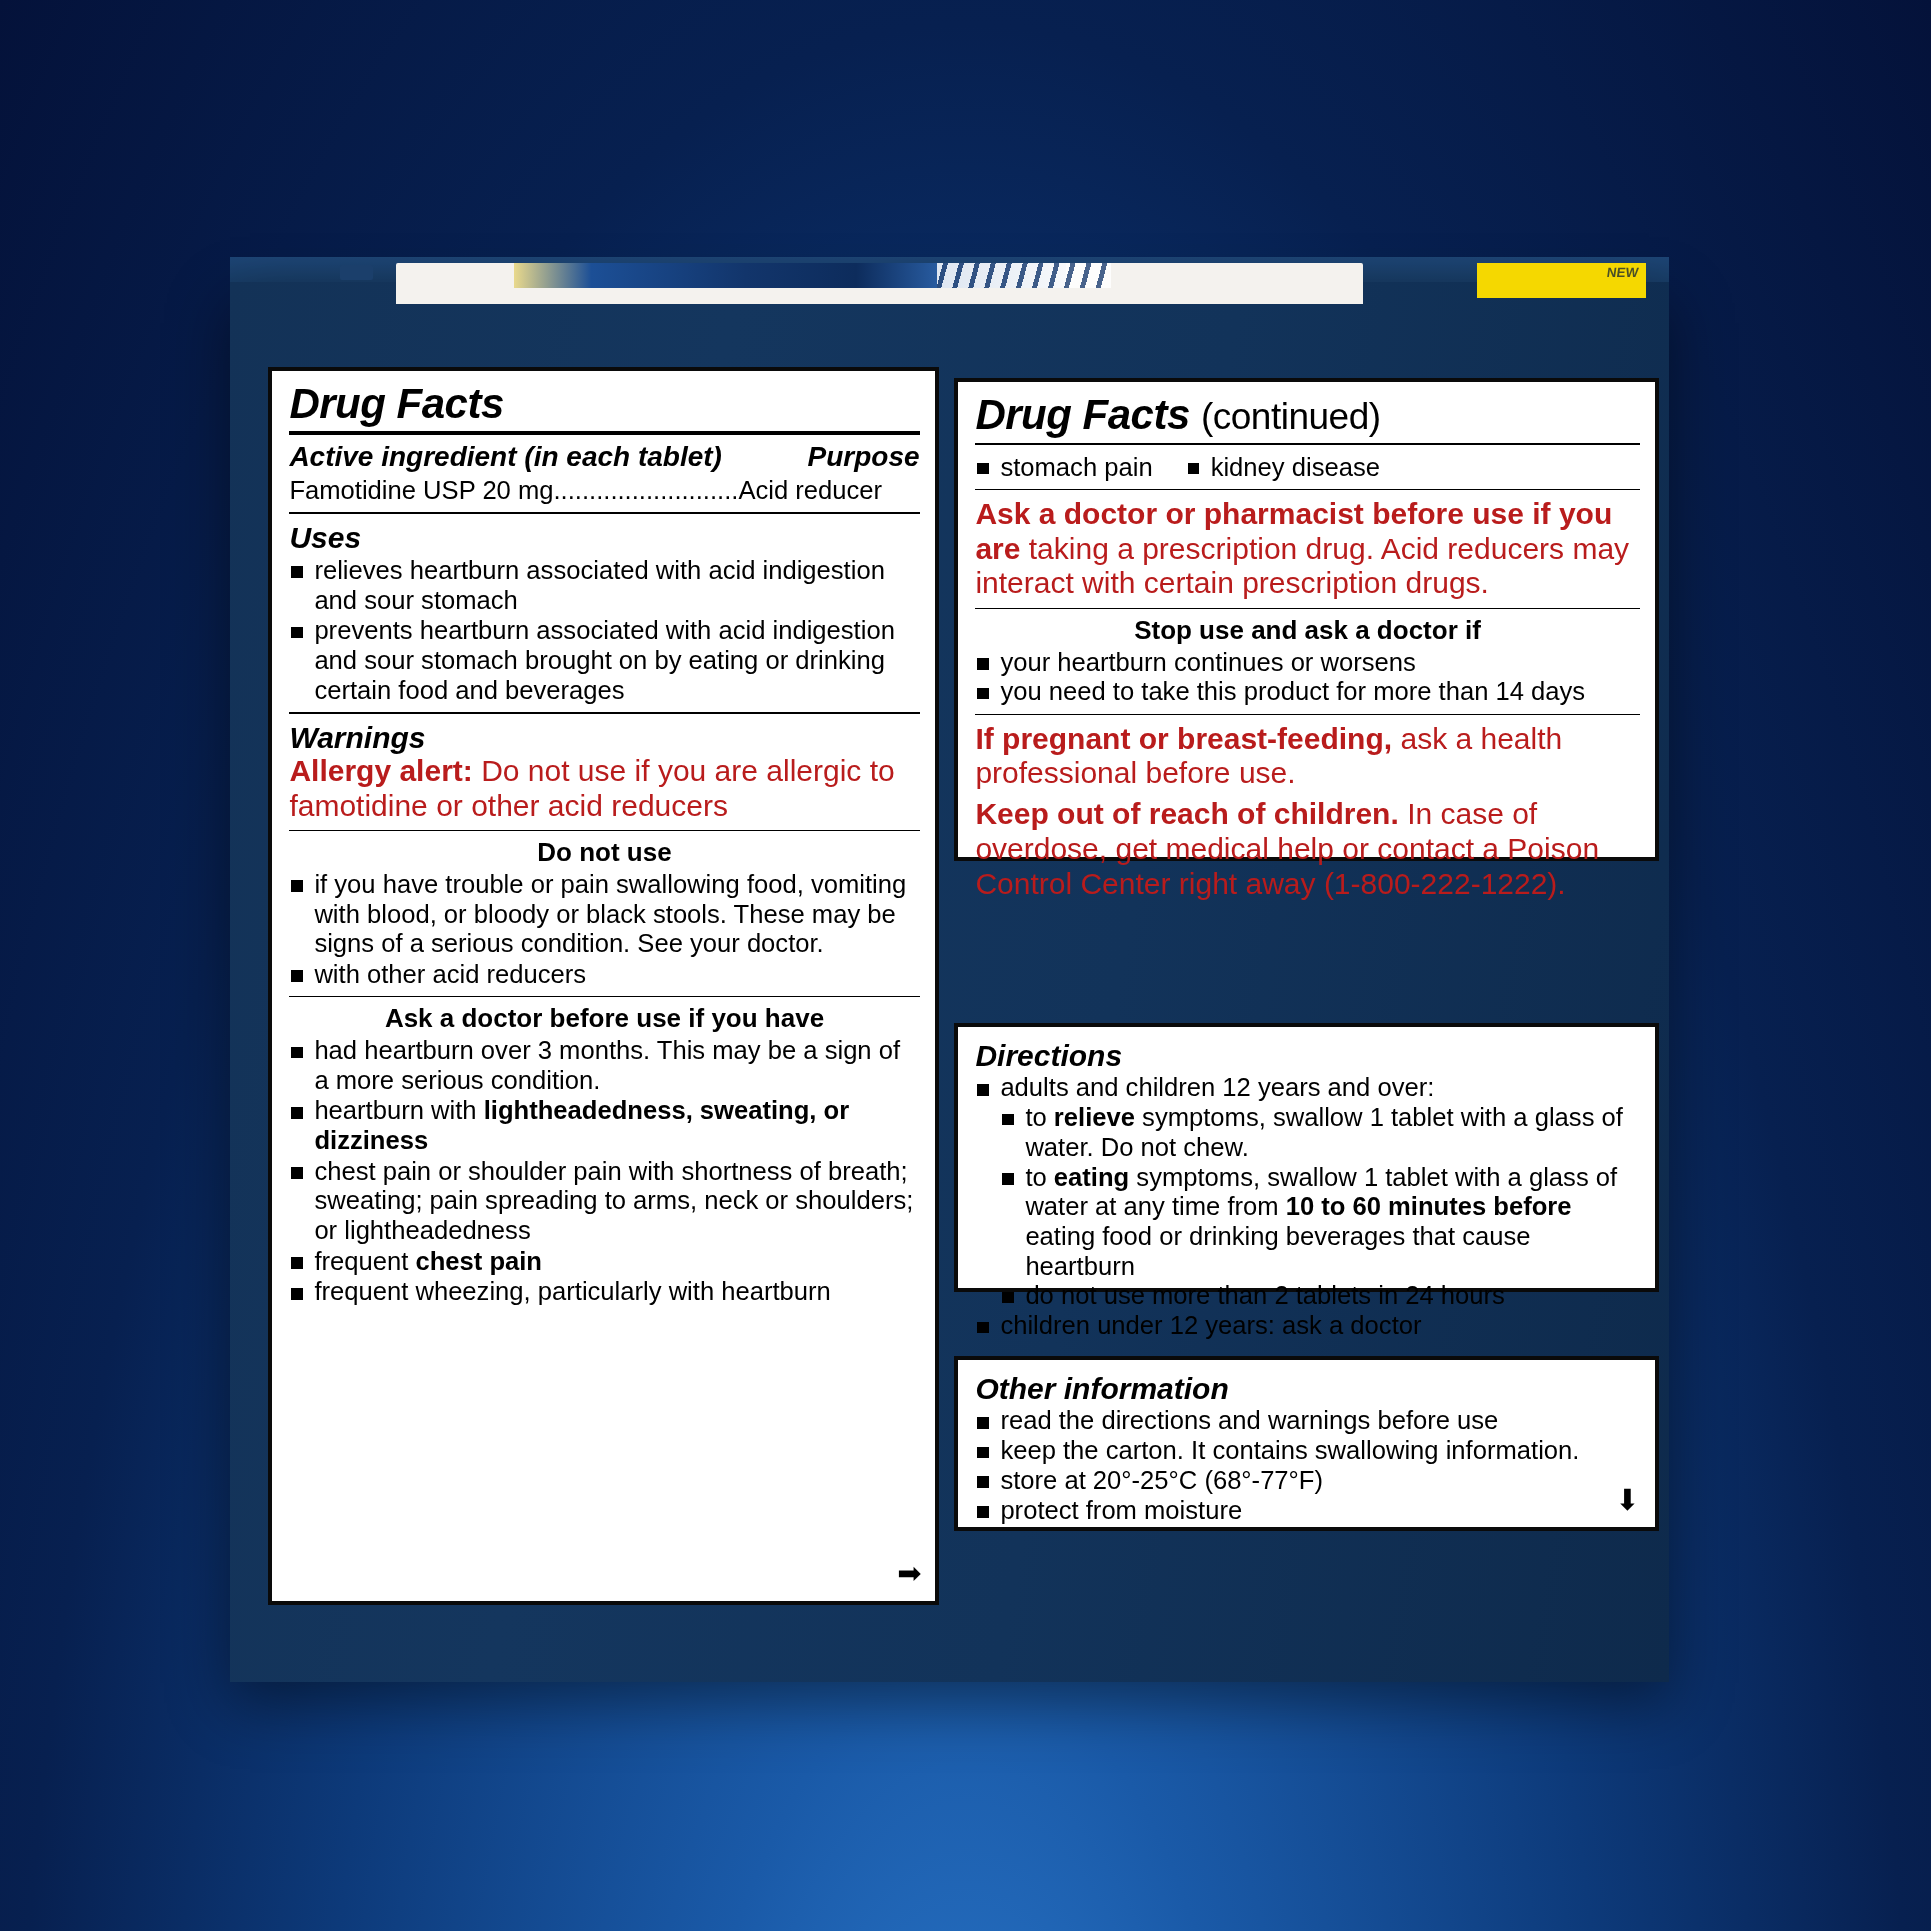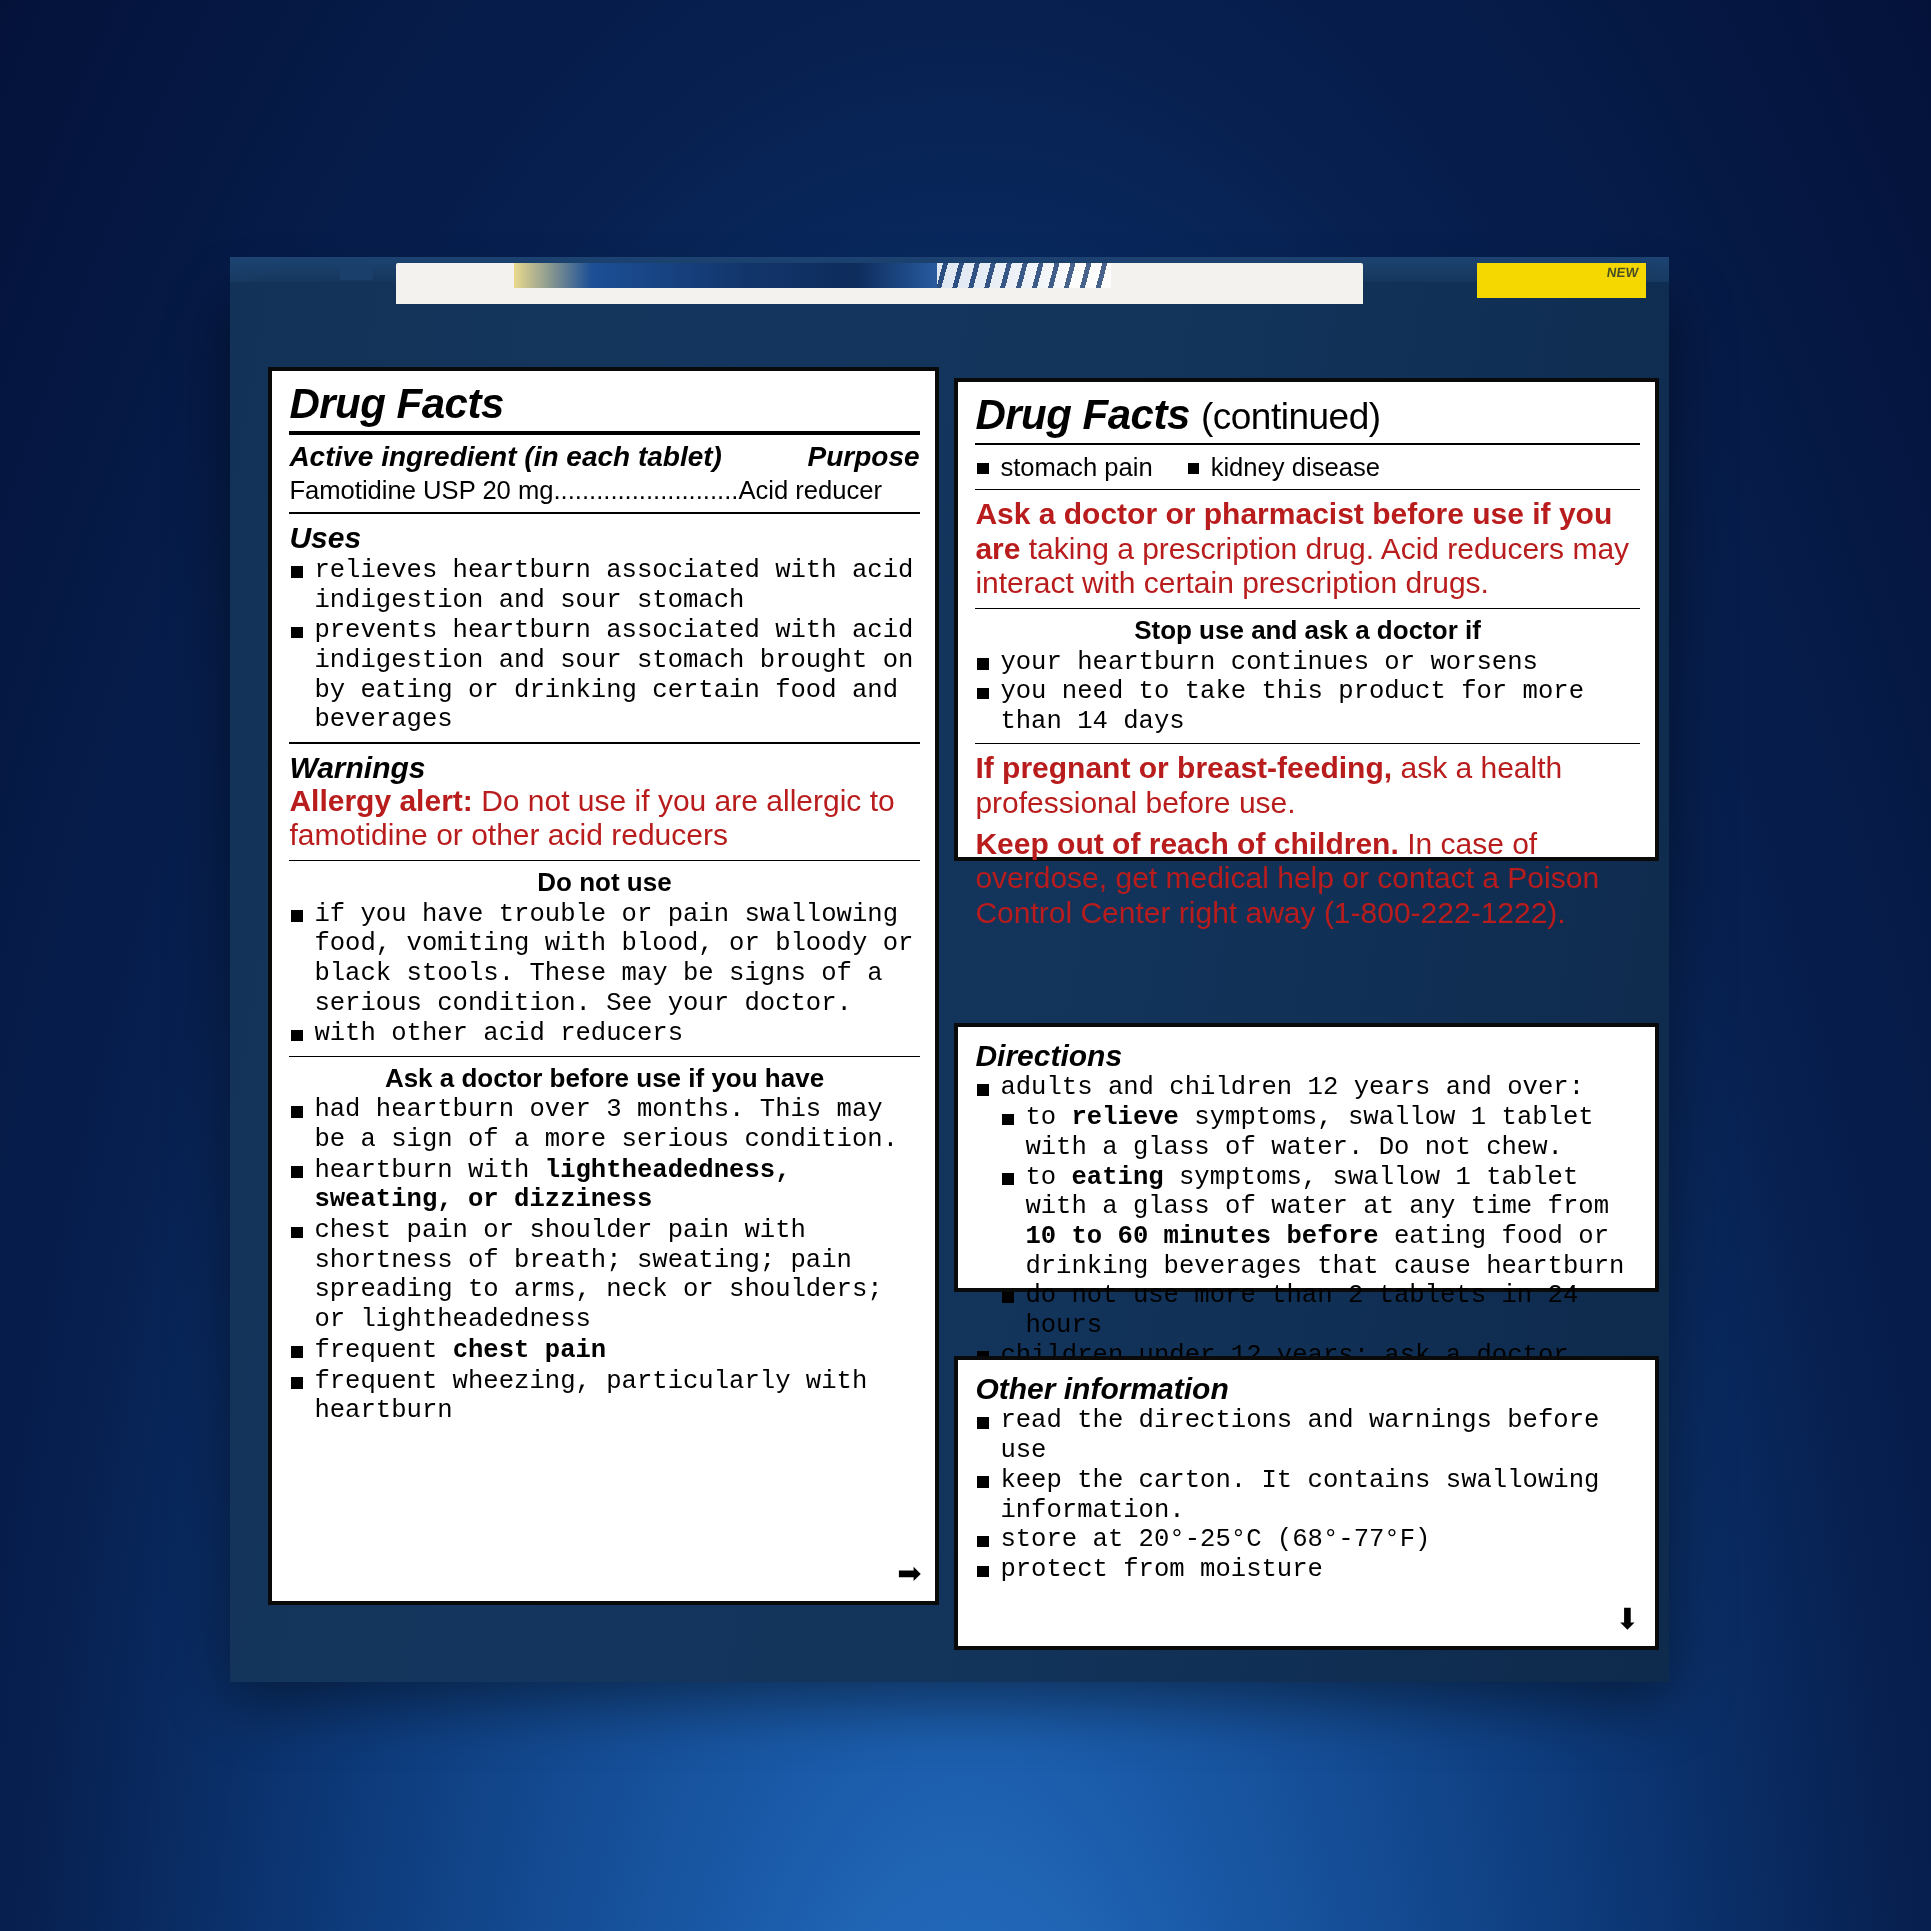--- a/index.html
+++ b/index.html
@@ -112,21 +112,21 @@
   #panel-right-mid {
     left: 954px;
     top: 1023px;
     width: 705px;
     height: 269px;
   }
   #panel-right-bot {
     left: 954px;
     top: 1356px;
     width: 705px;
-    height: 294px;
+    height: 175px;
   }
   .pad {
     padding: 11.6px 15.4px 9.7px 17.4px;
   }
   .title {
     font-size: 42px;
     font-style: italic;
     font-weight: bold;
     color: #000;
     letter-spacing: -0.5px;
@@ -179,21 +179,20 @@
   }
   .act-line {
     font-size: 25.6px;
     line-height: 1.15;
     margin-top: 2.9px;
   }
   ul.bl {
     list-style: none;
     margin: 1.9px 0 0 0;
     padding: 0;
-    font-family: Liberation Mono, monospace;
   }
   ul.bl > li {
     position: relative;
     padding-left: 25px;
     margin-bottom: 1px;
     font-size: 25.6px;
     line-height: 1.16;
   }
   ul.bl > li::before {
     content: "";

